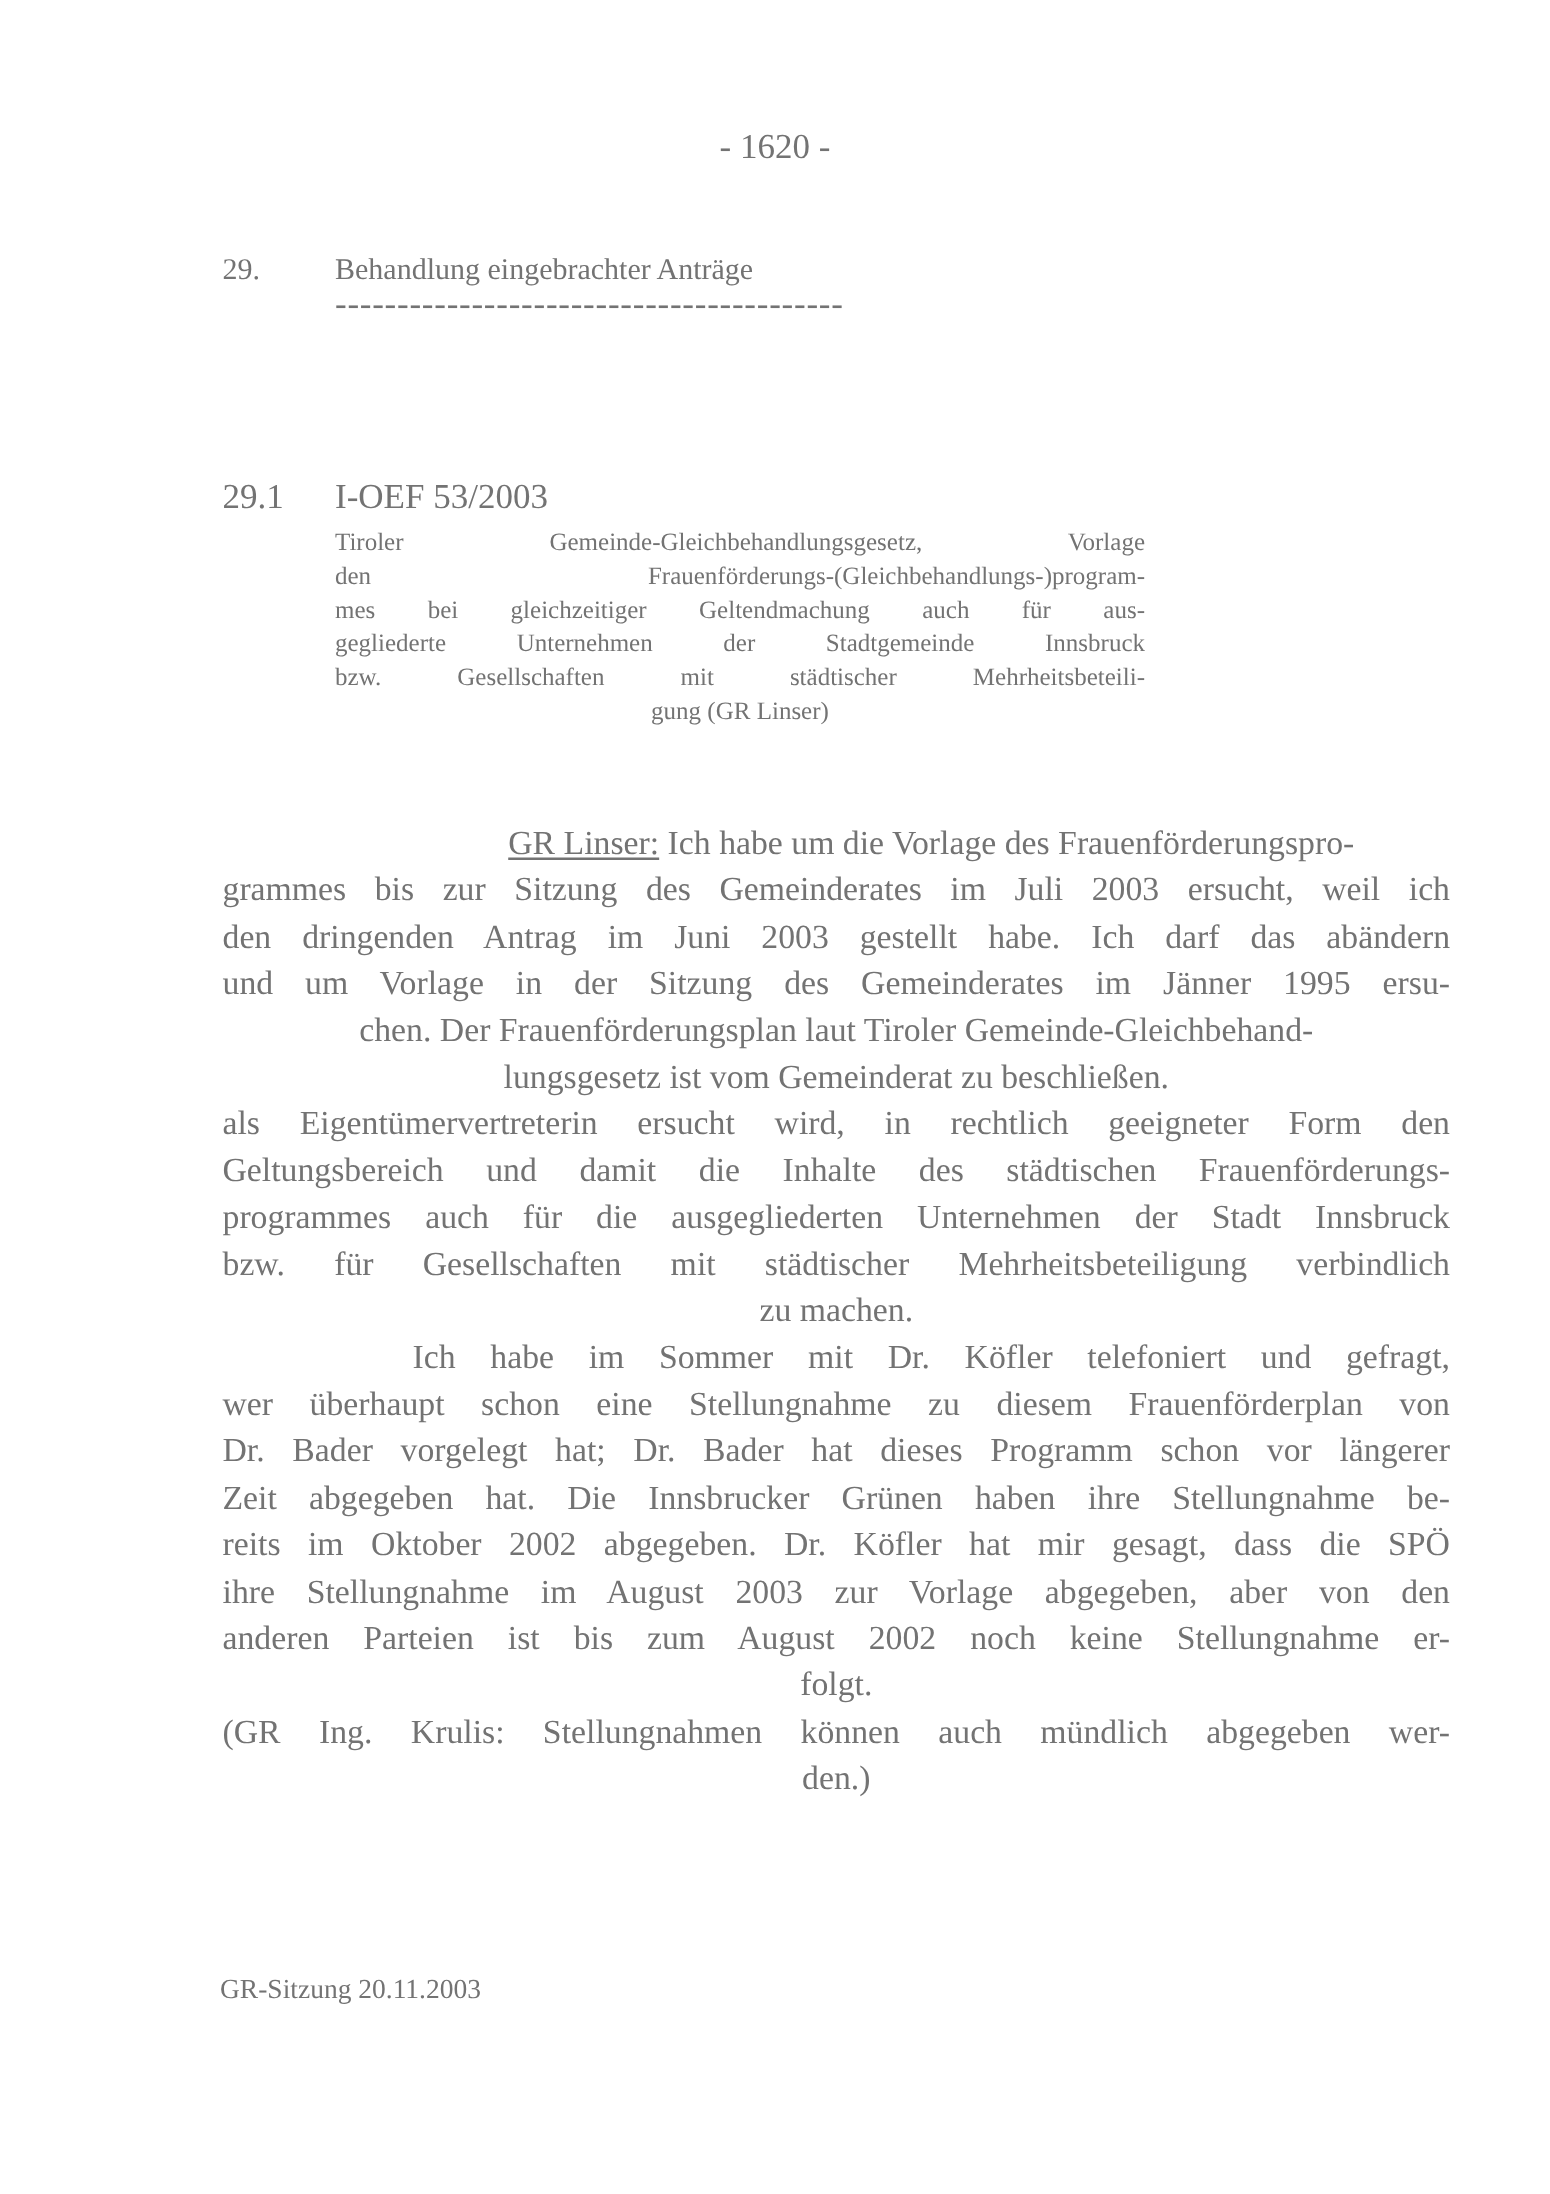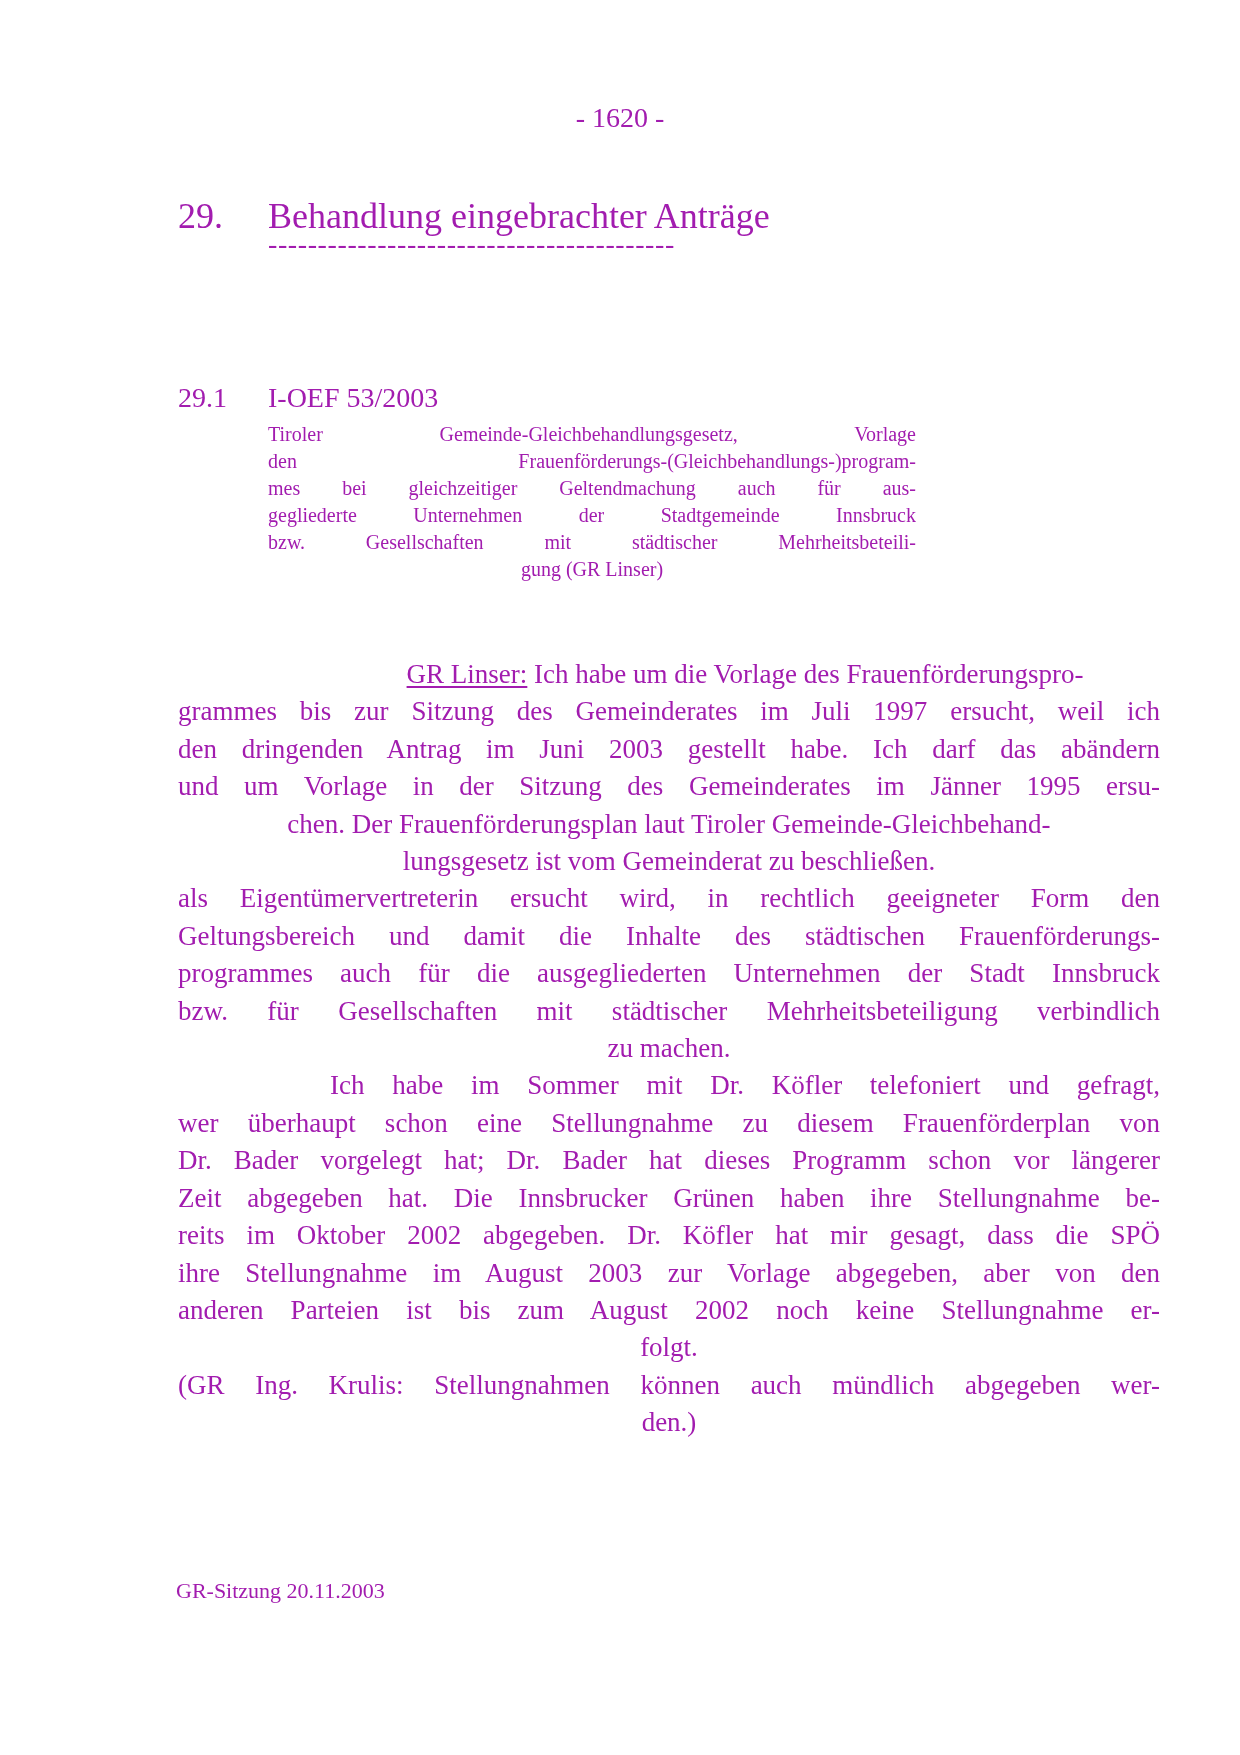--- a/index.html
+++ b/index.html
@@ -5,41 +5,41 @@
   html, body {
     margin: 0;
     padding: 0;
     background: #ffffff;
   }
   .page {
     position: relative;
     width: 1240px;
     height: 1730px;
     background: #ffffff;
-    color: #a21caf;
+    color: #737373;
     font-family: "Liberation Serif", "DejaVu Serif", serif;
     overflow: hidden;
   }
   
   .pagenum {
     position: absolute;
     top: 102px;
     left: 0;
     width: 1240px;
     text-align: center;
     font-size: 28px;
     line-height: 32px;
     white-space: pre;
   }
   
   .sec29 {
     position: absolute;
     top: 200px;
     left: 178px;
-    font-size: 36px;
+    font-size: 24px;
     line-height: 32px;
     white-space: nowrap;
   }
   .sec29 .num,
   .sec291 .num {
     display: inline-block;
     width: 90px;
   }
   .dashes {
     position: absolute;
@@ -125,21 +125,21 @@
     <div class="ln j">Tiroler Gemeinde-Gleichbehandlungsgesetz, Vorlage</div>
     <div class="ln j">den Frauenförderungs-(Gleichbehandlungs-)program-</div>
     <div class="ln j">mes bei gleichzeitiger Geltendmachung auch für aus-</div>
     <div class="ln j">gegliederte Unternehmen der Stadtgemeinde Innsbruck</div>
     <div class="ln j">bzw. Gesellschaften mit städtischer Mehrheitsbeteili-</div>
     <div class="ln">gung (GR Linser)</div>
   </div>
 
   <div class="bodytext">
     <div class="ln indent"><span class="u">GR Linser:</span><span> Ich habe um die Vorlage des Frauenförderungspro-</span></div>
-    <div class="ln j">grammes bis zur Sitzung des Gemeinderates im Juli 1997 ersucht, weil ich</div>
+    <div class="ln j">grammes bis zur Sitzung des Gemeinderates im Juli 2003 ersucht, weil ich</div>
     <div class="ln j">den dringenden Antrag im Juni 2003 gestellt habe. Ich darf das abändern</div>
     <div class="ln j">und um Vorlage in der Sitzung des Gemeinderates im Jänner 1995 ersu-</div>
     <div class="ln">chen. Der Frauenförderungsplan laut Tiroler Gemeinde-Gleichbehand-</div>
     <div class="ln">lungsgesetz ist vom Gemeinderat zu beschließen.</div>
     <div class="ln j">als Eigentümervertreterin ersucht wird, in rechtlich geeigneter Form den</div>
     <div class="ln j">Geltungsbereich und damit die Inhalte des städtischen Frauenförderungs-</div>
     <div class="ln j">programmes auch für die ausgegliederten Unternehmen der Stadt Innsbruck</div>
     <div class="ln j">bzw. für Gesellschaften mit städtischer Mehrheitsbeteiligung verbindlich</div>
     <div class="ln">zu machen.</div>
     <div class="ln indent j">Ich habe im Sommer mit Dr. Köfler telefoniert und gefragt,</div>

